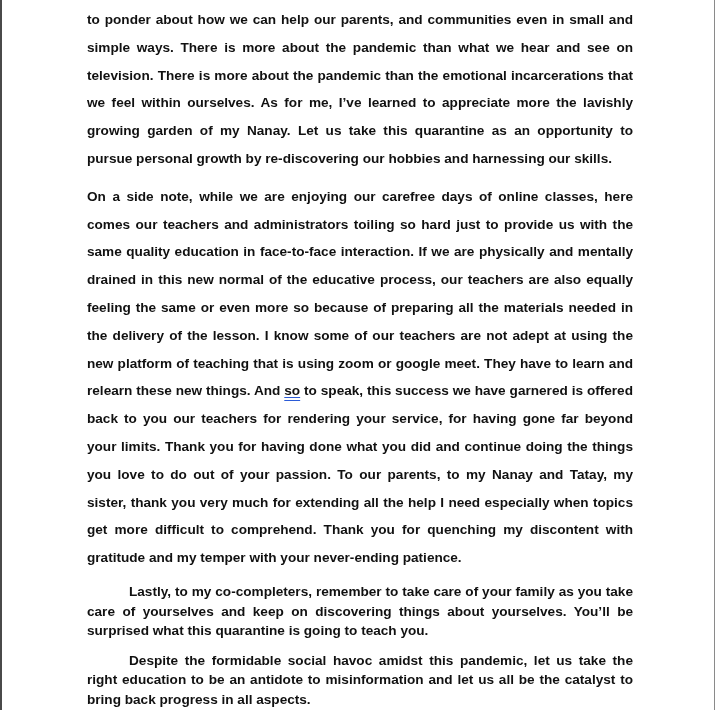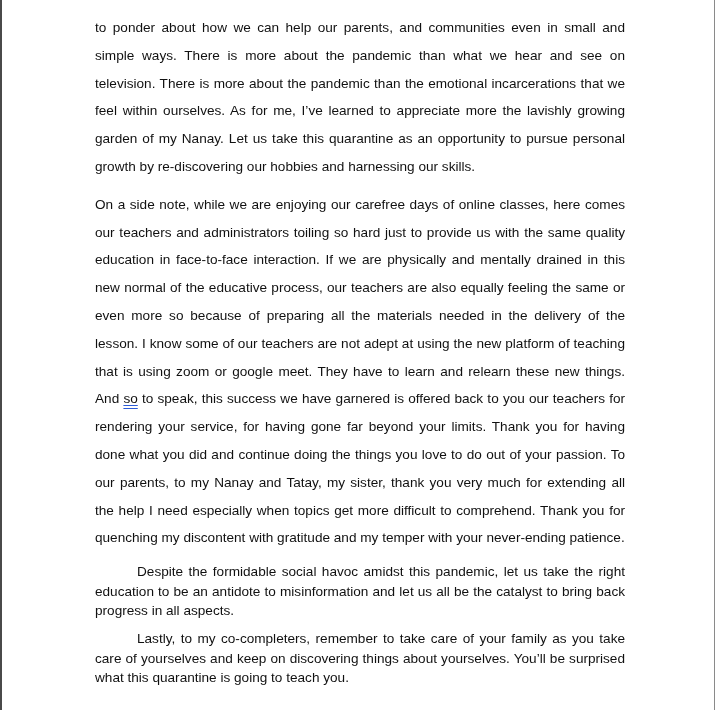--- a/index.html
+++ b/index.html
@@ -34,23 +34,24 @@
   .body-text {
     position: absolute;
     left: 85px;
     top: 6px;
     width: 546px;
     font-family: "Liberation Sans", "DejaVu Sans", sans-serif;
     font-size: 13.6px;
     color: #111111;
   }
   .para {
-    margin: 8px;
+    margin: 0;
     text-align: justify;
     text-align-last: left;
+    font-weight: bold;
   }
   .para.spaced {
     line-height: 27.8px;
   }
   .para.single {
     line-height: 19.6px;
     text-indent: 42px;
   }
   .gap-lg { margin-bottom: 10px; }
   .gap-md { margin-bottom: 10px; }
@@ -63,18 +64,18 @@
 </style>
 </head>
 <body>
 
 <div class="page">
   <div class="body-text">
     <p class="para spaced gap-lg">to ponder about how we can help our parents, and communities even in small and simple ways. There is more about the pandemic than what we hear and see on television. There is more about the pandemic than the emotional incarcerations that we feel within ourselves. As for me, I’ve learned to appreciate more the lavishly growing garden of my Nanay. Let us take this quarantine as an opportunity to pursue personal growth by re-discovering our hobbies and harnessing our skills.</p>
 
     <p class="para spaced gap-lg"><span>On a side note, while we are enjoying our carefree days of online classes, here comes our teachers and administrators toiling so hard just to provide us with the same quality education in face-to-face interaction. If we are physically and mentally drained in this new normal of the educative process, our teachers are also equally feeling the same or even more so because of preparing all the materials needed in the delivery of the lesson. I know some of our teachers are not adept at using the new platform of teaching that is using zoom or google meet. They have to learn and relearn these new things. And </span><span class="grammar-mark">so</span><span> to speak, this success we have garnered is offered back to you our teachers for rendering your service, for having gone far beyond your limits. Thank you for having done what you did and continue doing the things you love to do out of your passion. To our parents, to my Nanay and Tatay, my sister, thank you very much for extending all the help I need especially when topics get more difficult to comprehend. Thank you for quenching my discontent with gratitude and my temper with your never-ending patience.</span></p>
 
+    <p class="para single gap-md">Lastly, to my co-completers, remember to take care of your family as you take care of yourselves and keep on discovering things about yourselves. You’ll be surprised what this quarantine is going to teach you.</p>
+
     <p class="para single">Despite the formidable social havoc amidst this pandemic, let us take the right education to be an antidote to misinformation and let us all be the catalyst to bring back progress in all aspects.</p>
-
-    <p class="para single gap-md">Lastly, to my co-completers, remember to take care of your family as you take care of yourselves and keep on discovering things about yourselves. You’ll be surprised what this quarantine is going to teach you.</p>
   </div>
 </div>
 <div class="page-edge-right"></div>
 
 </body></html>

